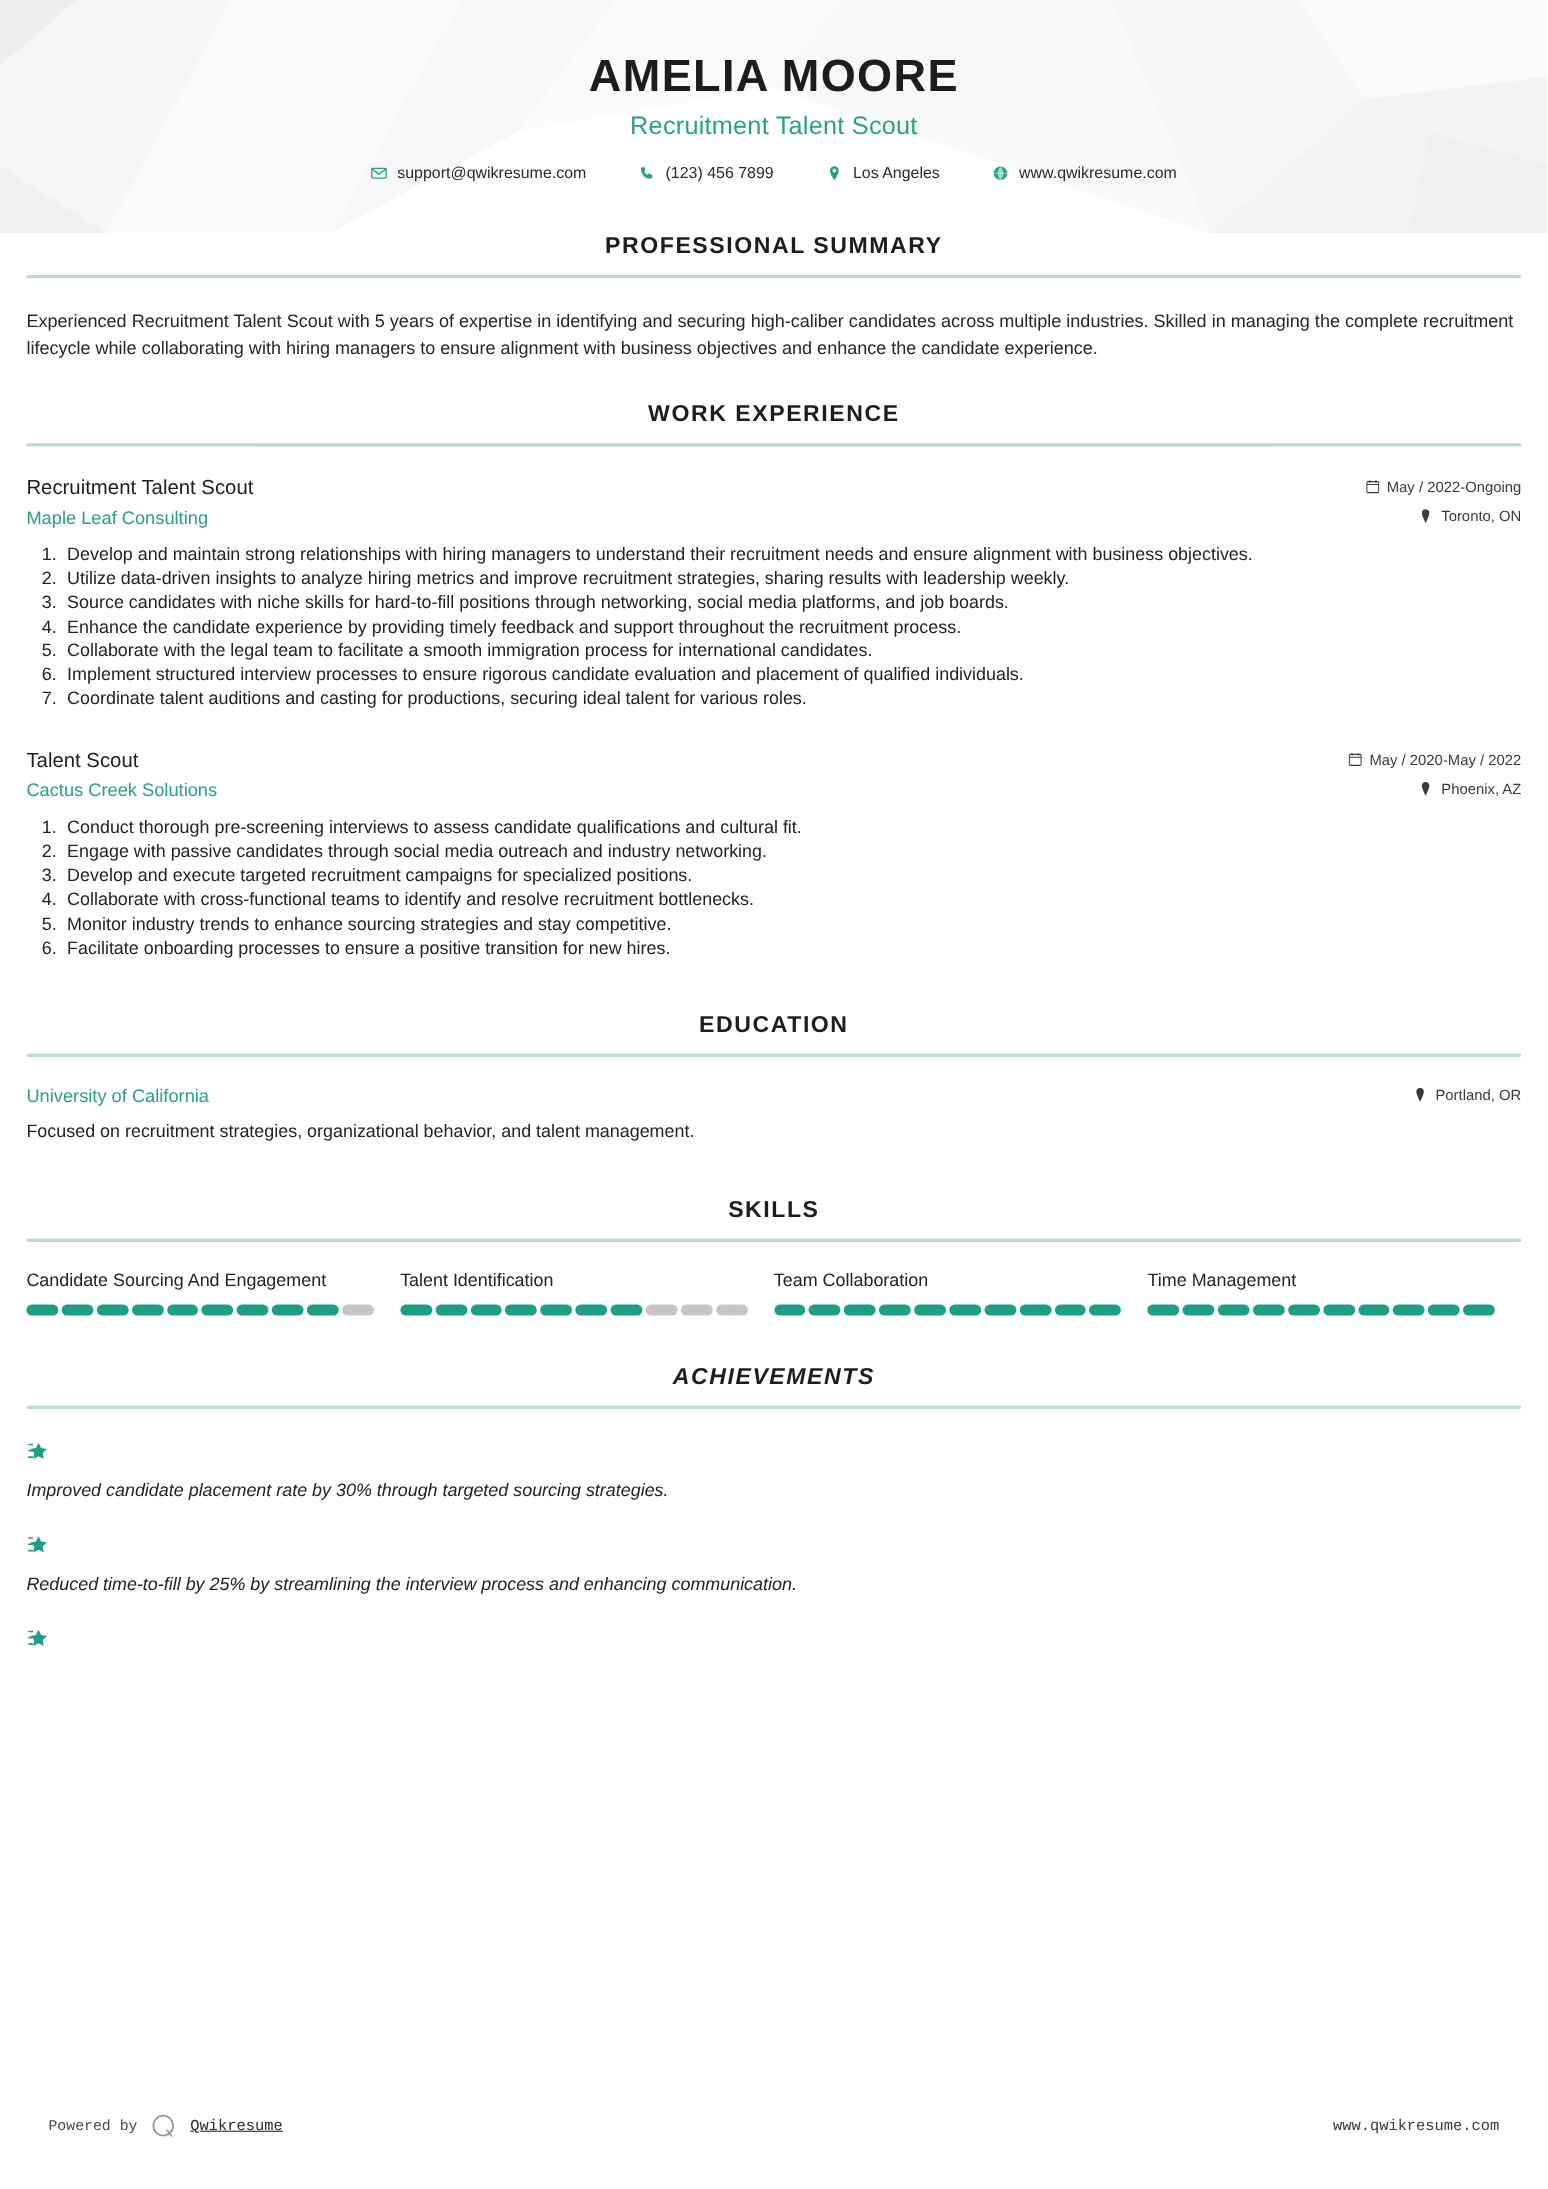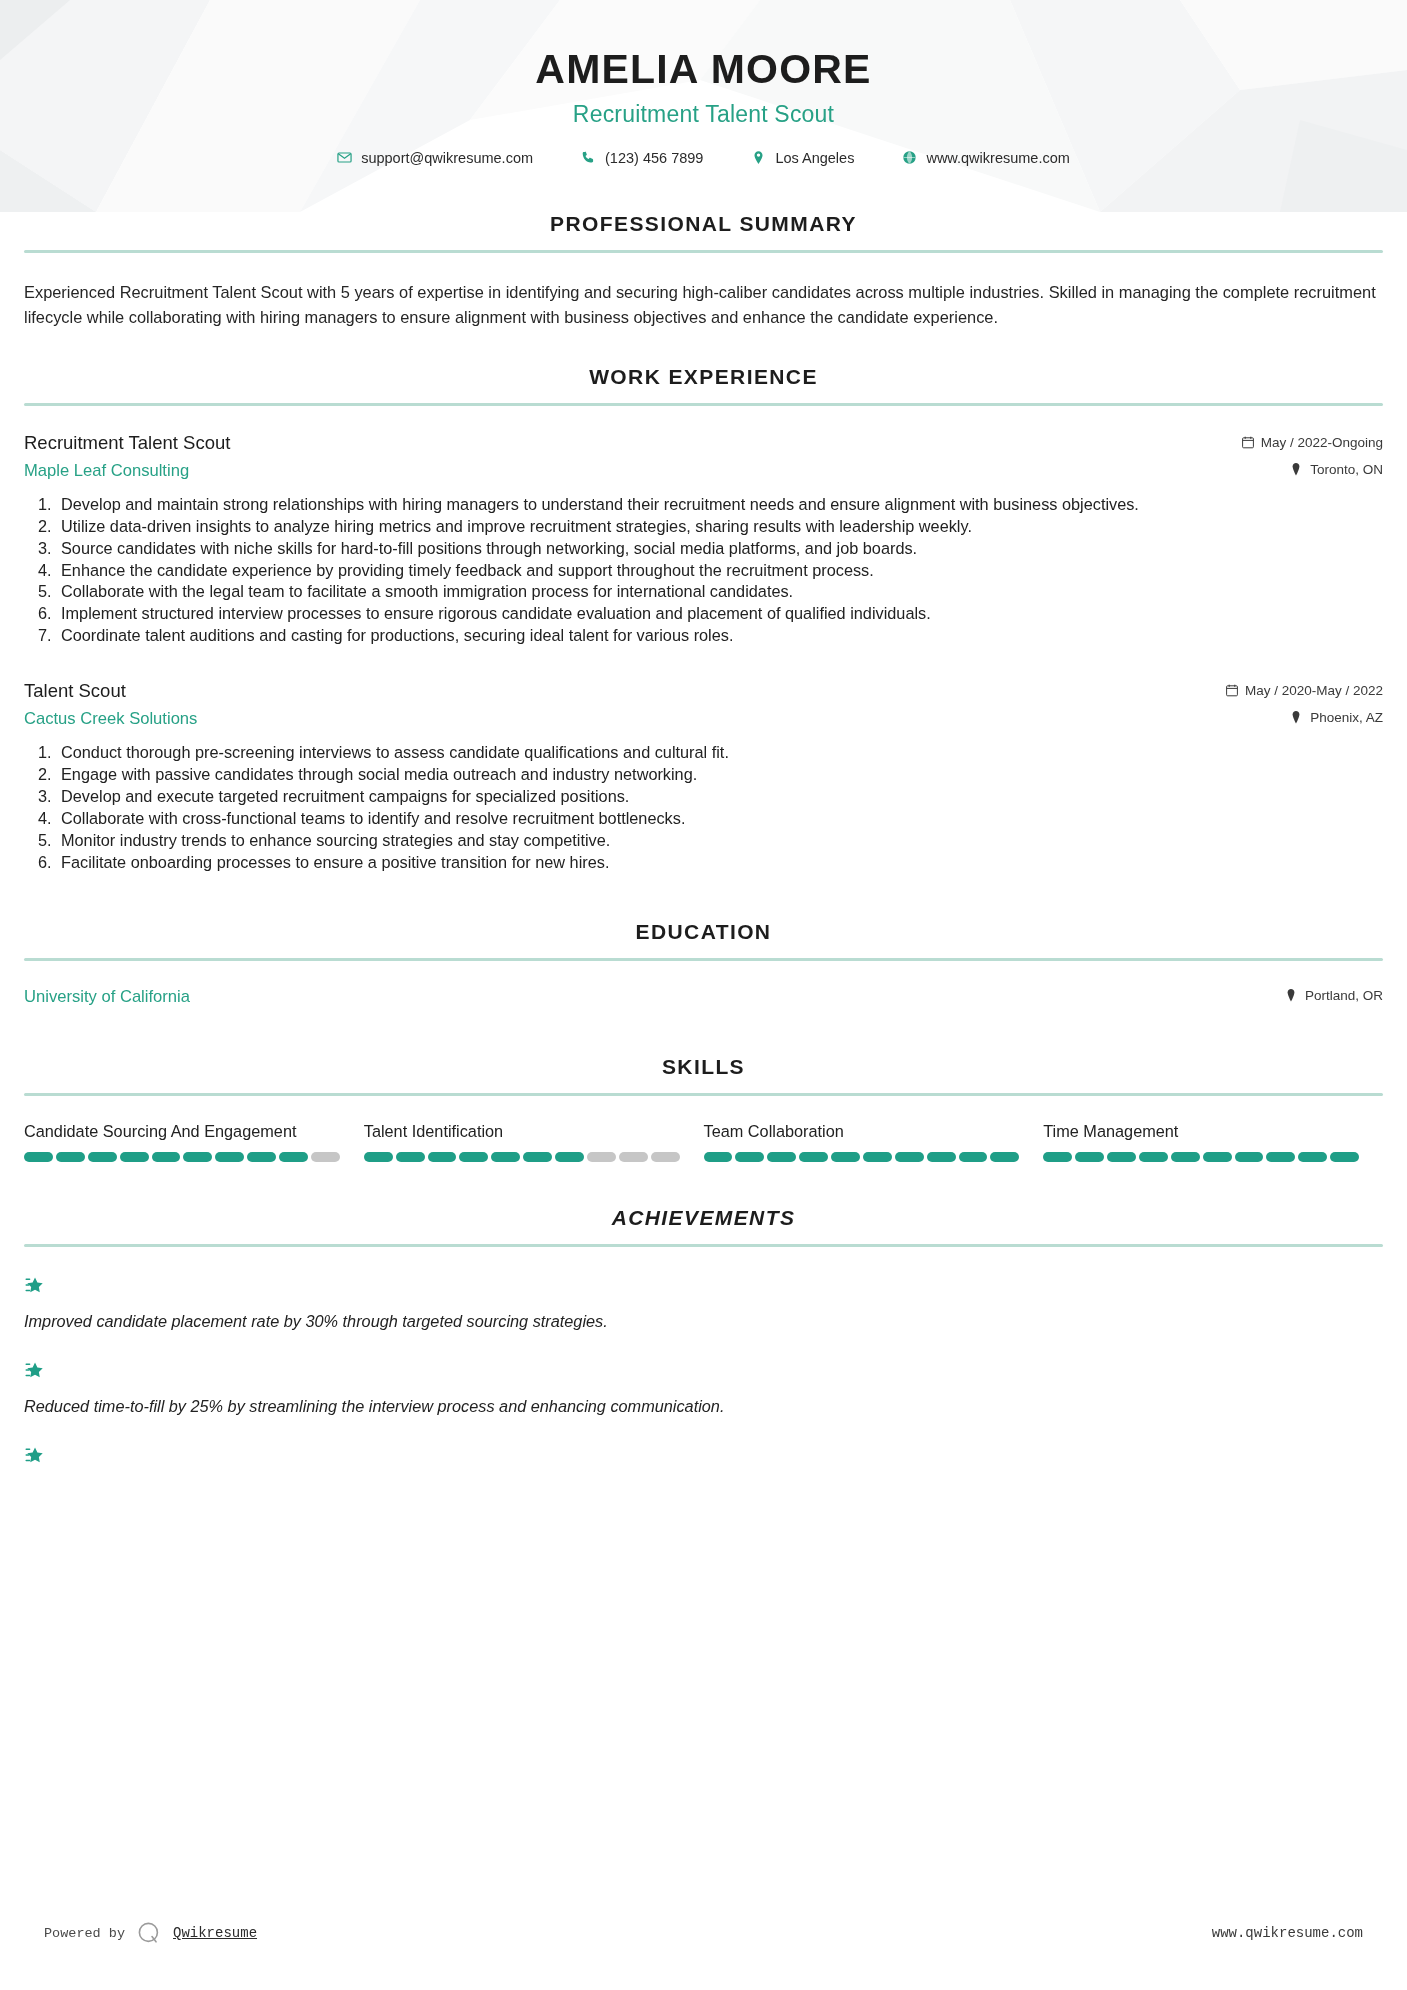--- a/index.html
+++ b/index.html
@@ -403,20 +403,21 @@
           <div class="entry-org">University of California</div>
           <div class="entry-meta">
             <span class="meta-icon">
               <svg width="10" height="13" viewBox="0 0 10 13" fill="currentColor">
                 <path d="M5 0C3.1 0 1.6 1.5 1.6 3.4c0 2.5 3.4 9.1 3.4 9.1s3.4-6.6 3.4-9.1C8.4 1.5 6.9 0 5 0z"></path>
               </svg>
             </span>
             <span>Portland, OR</span>
           </div>
         </div>
+        <div class="edu-desc">Focused on recruitment strategies, organizational behavior, and talent management.</div>
       </div>
     </div>
 
     <div class="section" style="margin-top:48px;">
       <div class="section-title">SKILLS</div>
       <div class="section-rule"></div>
 
       <div class="skills-grid">
         <div class="skill">
           <div class="skill-name">Candidate Sourcing And Engagement</div>

